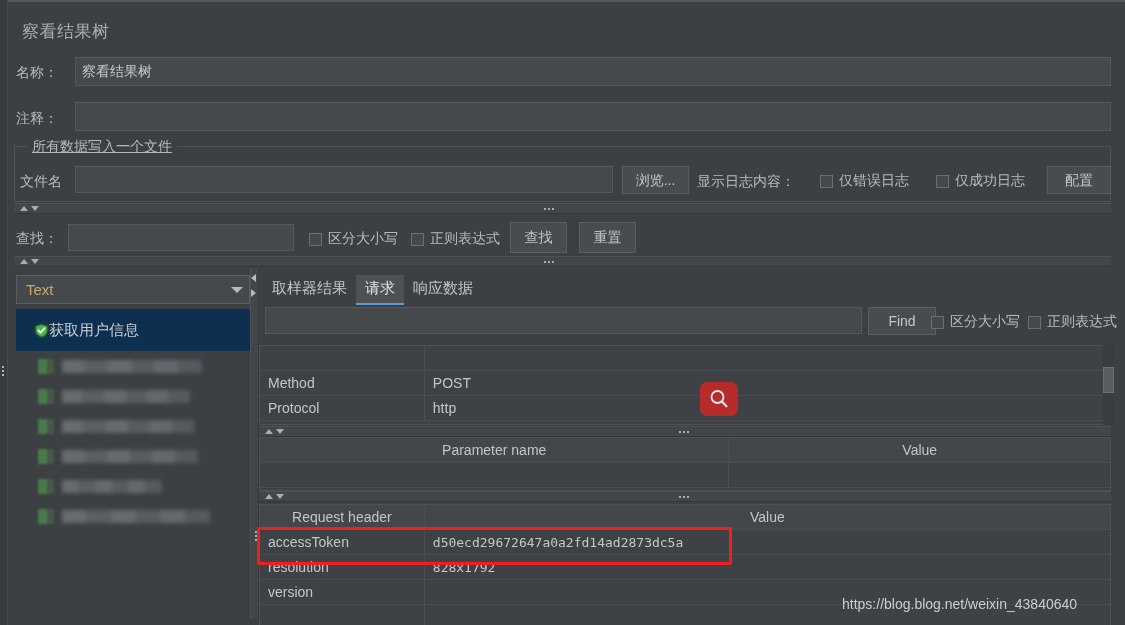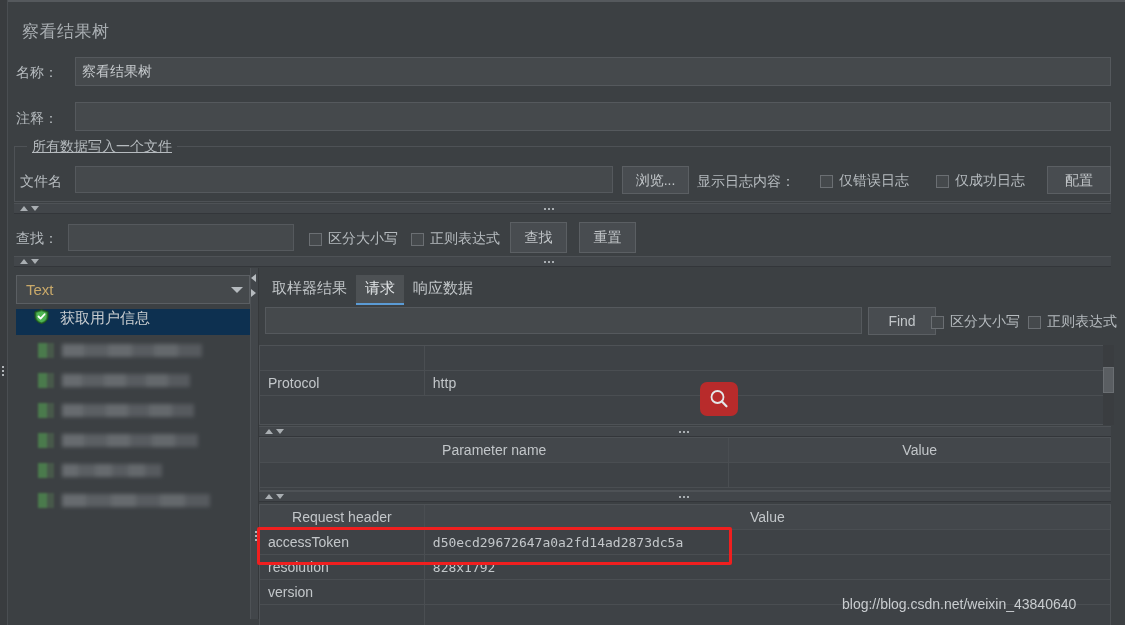--- a/index.html
+++ b/index.html
@@ -95,22 +95,22 @@
     display: flex; align-items: center; padding-left: 8px;
     font-size: 14px; color: #c3c7ca; border-right: 1px solid #4a4e52;
     overflow: hidden; white-space: nowrap;
   }
   .mono { font-family: "DejaVu Sans Mono", monospace; font-size: 13px; }
   
   .tree {
     position: absolute; background: #3c4043; overflow: hidden;
   }
   .tree-sel {
-    background: #0d3050; display: flex; 
-    height: 26px; padding-left: 18px; gap: 11px;
+    background: #0d3050; display: flex; align-items: center;
+    height: 42px; padding-left: 18px; gap: 0;
   }
   .tree-row {
     height: 30px; display: flex; align-items: center; padding-left: 22px; gap: 8px;
   }
   .shield { width: 15px; height: 15px; display: block; }
   .blur-ico {
     width: 16px; height: 15px; display: block;
     background: linear-gradient(90deg,#4a7a4c 0 55%, #47584a 55% 100%);
     filter: blur(1.3px);
   }
@@ -296,20 +296,24 @@
   <span class="lbl">正则表达式</span>
 </label>
 
 <div class="tbl" style="left:259px; top:345px; width:852px; height:80px;">
   <div id="request-rows">
       <div class="tr">
         <div class="td" style="width: 165px;"></div>
         <div class="td" style="width: 686px; border-right: none;"></div>
       </div>
       <div class="tr">
+        <div class="td" style="width: 165px;">Method</div>
+        <div class="td" style="width: 686px; border-right: none;">POST</div>
+      </div>
+      <div class="tr">
         <div class="td" style="width: 165px;">Protocol</div>
         <div class="td" style="width: 686px; border-right: none;">http</div>
       </div>
     </div>
 </div>
 <div class="scrolltrack" style="left:1103px; top:345px; width:11px; height:80px;"></div>
 <div class="scrollthumb" style="left:1103px; top:367px; width:11px; height:26px;"></div>
 
 <div class="redbtn" style="left:700px; top:382px; width:38px; height:34px;">
   <svg width="22" height="22" viewBox="0 0 22 22">
@@ -380,13 +384,13 @@
 </div>
 
 <div class="vsplit-dots" style="left:255px; top:531px;">
   <i></i>
     <i></i>
     <i></i>
 </div>
 
 <div class="redbox" style="left:257px; top:527px; width:475px; height:38px;"></div>
 
-<div class="watermark" style="left:842px; top:596px;">blog://blog.csdn.net/weixin_43840640</div>
+<div class="watermark" style="left:842px; top:596px;">https://blog.blog.net/weixin_43840640</div>
 
 </body></html>

